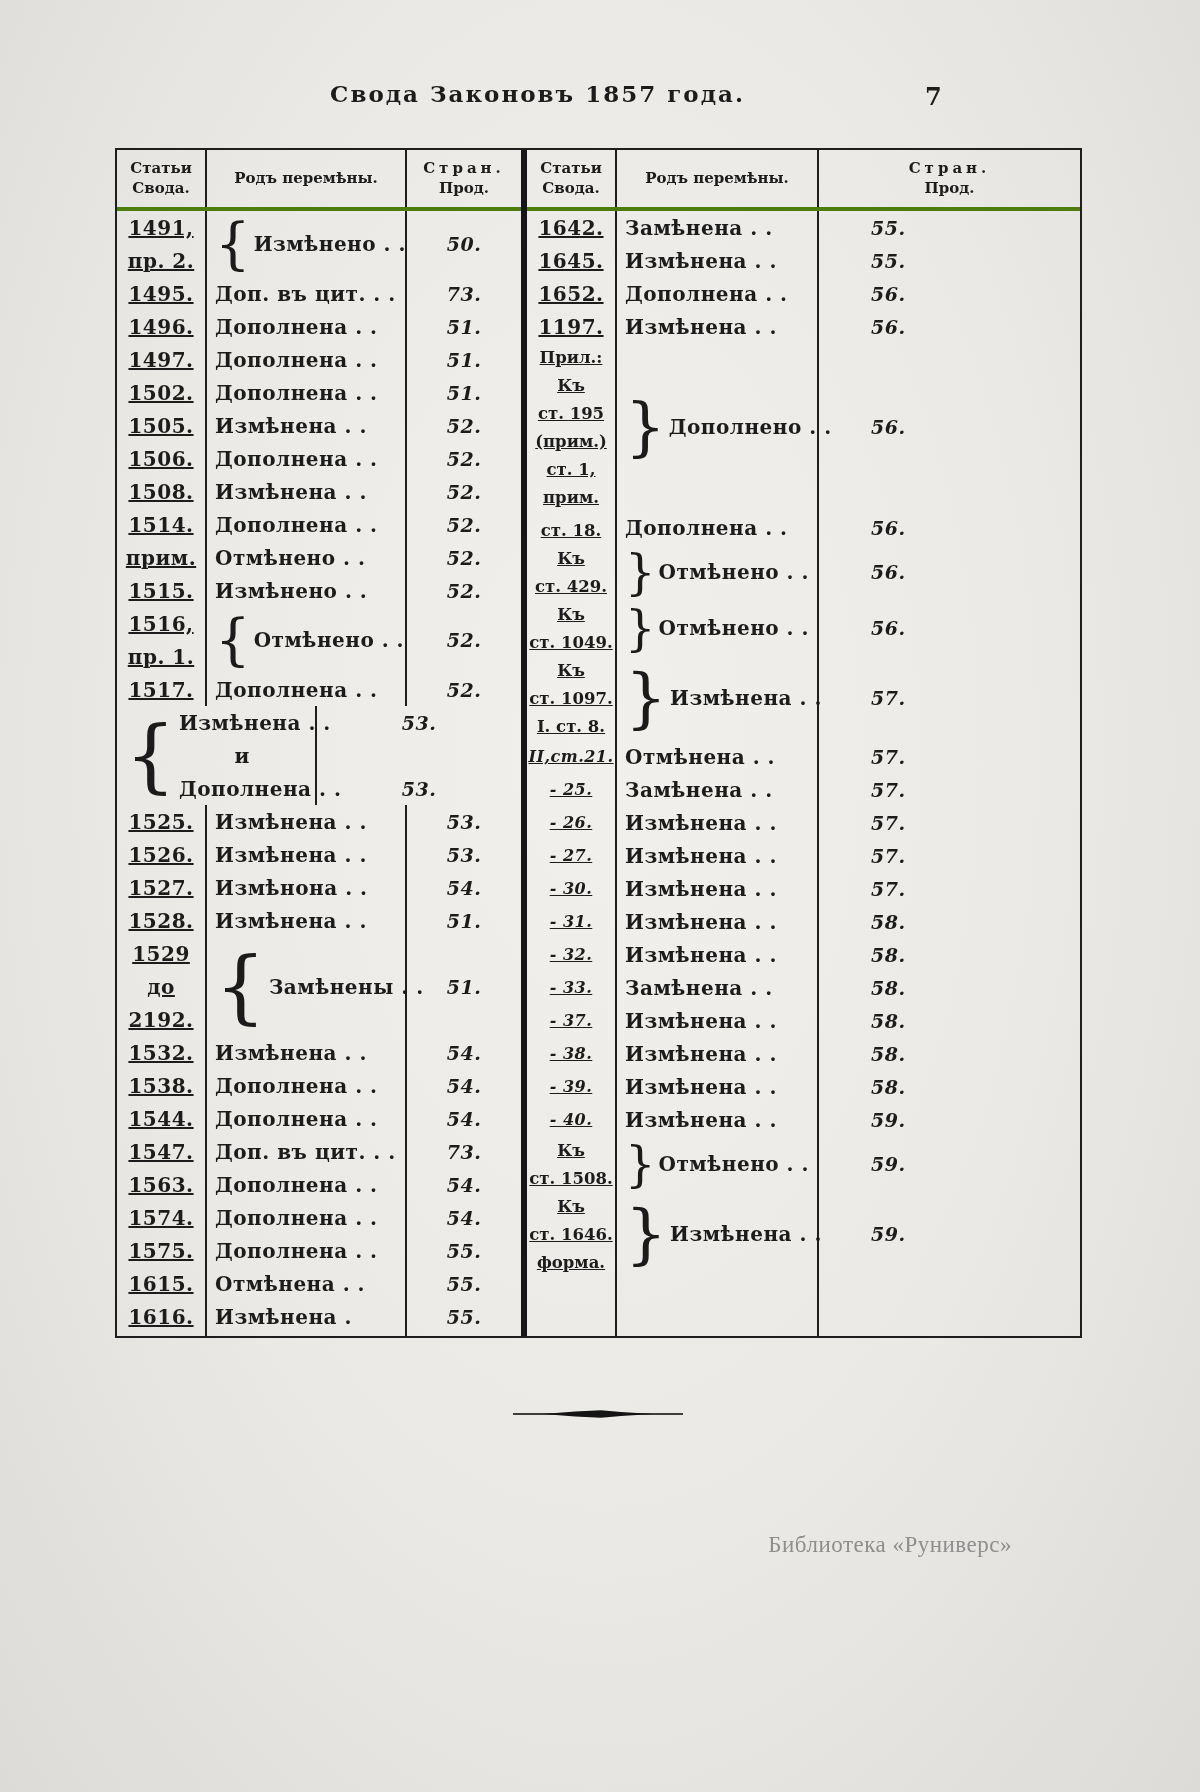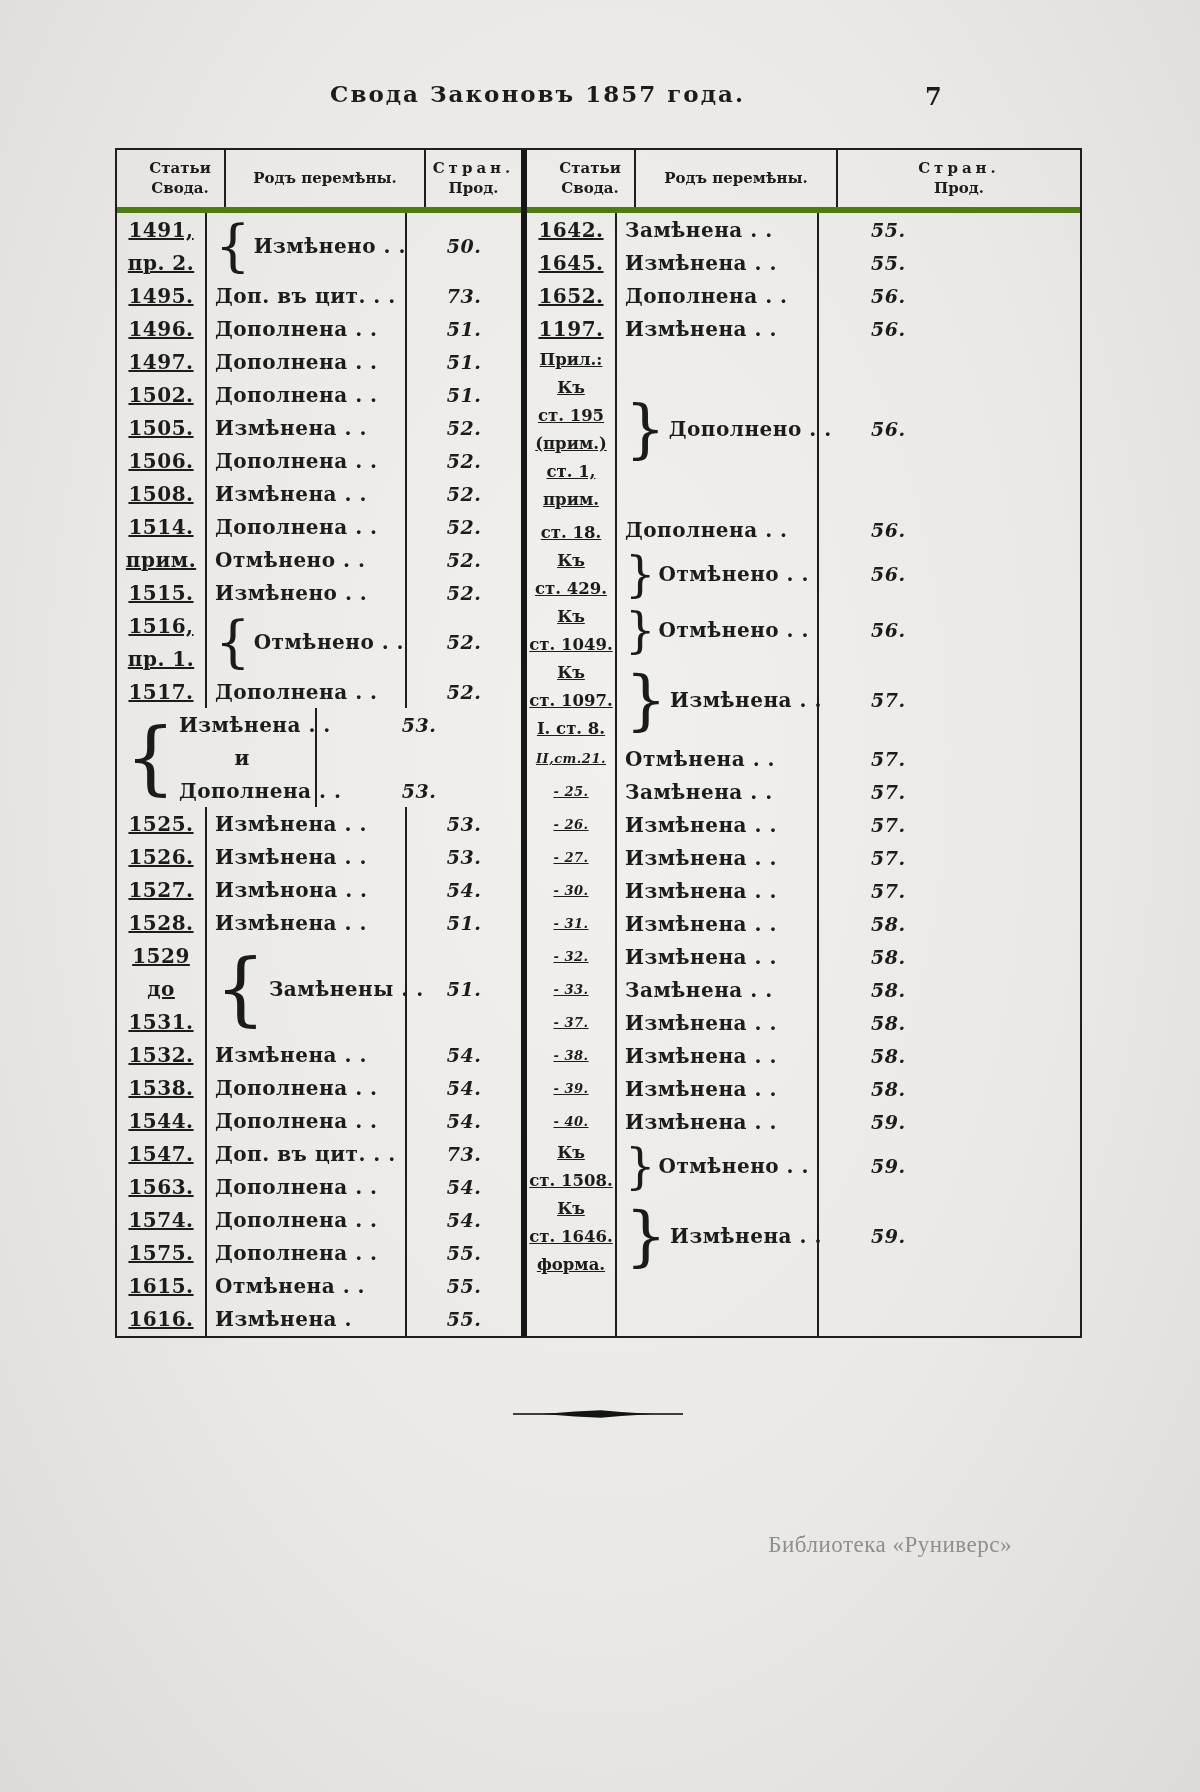--- a/index.html
+++ b/index.html
@@ -14,21 +14,21 @@
 
   .book-table{
     position:absolute;left:115px;top:148px;width:967px;height:1190px;
     border:2.5px solid #1e1e1e;display:flex;box-sizing:border-box;
   }
   .half{display:flex;flex-direction:column;}
   .half.left{width:404px;}
   .half.right{flex:1;}
   .center-rule{width:6px;background:#161616;}
 
-  .hrow{display:flex;border-bottom:6px solid #4d7c0f;height:57px;flex:none;padding-left:19px;}
+  .hrow{display:flex;border-bottom:4px solid #4d7c0f;height:57px;flex:none;}
   .hcell{display:flex;flex-direction:column;justify-content:center;align-items:center;
     font-weight:bold;font-size:15px;line-height:1.3;box-sizing:border-box;}
   .hcell.art{border-right:2px solid #1e1e1e;}
   .hcell.chg{border-right:2px solid #1e1e1e;}
   .hcell.pg .hl0{letter-spacing:4px;}
 
   .tbody{display:flex;flex-direction:column;flex:1;}
   .trow{display:flex;flex:none;}
   .trow.fill{flex:1;}
   .cell{box-sizing:border-box;}
@@ -40,21 +40,21 @@
   .half.left .cell.art,.half.left .hcell.art{width:90px;}
   .half.left .cell.chg,.half.left .hcell.chg{width:200px;}
   .half.left .cell.pg,.half.left .hcell.pg{flex:1;}
   .half.right .cell.art,.half.right .hcell.art{width:90px;}
   .half.right .cell.chg,.half.right .hcell.chg{width:202px;}
   .half.right .cell.pg,.half.right .hcell.pg{flex:1;}
 
   .ln{height:33px;display:flex;align-items:center;justify-content:center;
     font-weight:bold;font-size:20px;white-space:nowrap;letter-spacing:0.5px;}
   .ln.sm{height:28px;font-size:16.5px;letter-spacing:0;}
-  .it .ln{font-style:italic;font-size:13px;}
+  .it .ln{font-style:italic;font-size:16px;}
   .chg .entries{display:flex;flex-direction:column;justify-content:center;}
   .chg .ln{justify-content:flex-start;}
   .chg .ln.mid{justify-content:center;padding-right:36px;}
   .cell.pg .ln{font-style:italic;font-size:19px;}
   .half.left .cell.pg .ln{justify-content:center;}
   .half.right .cell.pg .ln{justify-content:flex-start;padding-left:52px;}
 
   .brace{font-weight:normal;line-height:0.85;color:#1b1b1b;margin-right:3px;
     align-self:center;flex:none;font-family:"DejaVu Serif",serif;}
 
@@ -323,21 +323,21 @@
             </div>
           </div>
           <div class="cell pg">
             <div class="ln">51.</div>
           </div>
         </div>
         <div class="trow">
           <div class="cell art">
             <div class="ln">1529</div>
             <div class="ln">до</div>
-            <div class="ln">1531.</div>
+            <div class="ln">2192.</div>
           </div>
           <div class="cell chg">
             <span class="brace" style="font-size: 80px;">{</span>
             <div class="entries">
               <div class="ln">Замѣнены . .</div>
             </div>
           </div>
           <div class="cell pg">
             <div class="ln">51.</div>
           </div>

